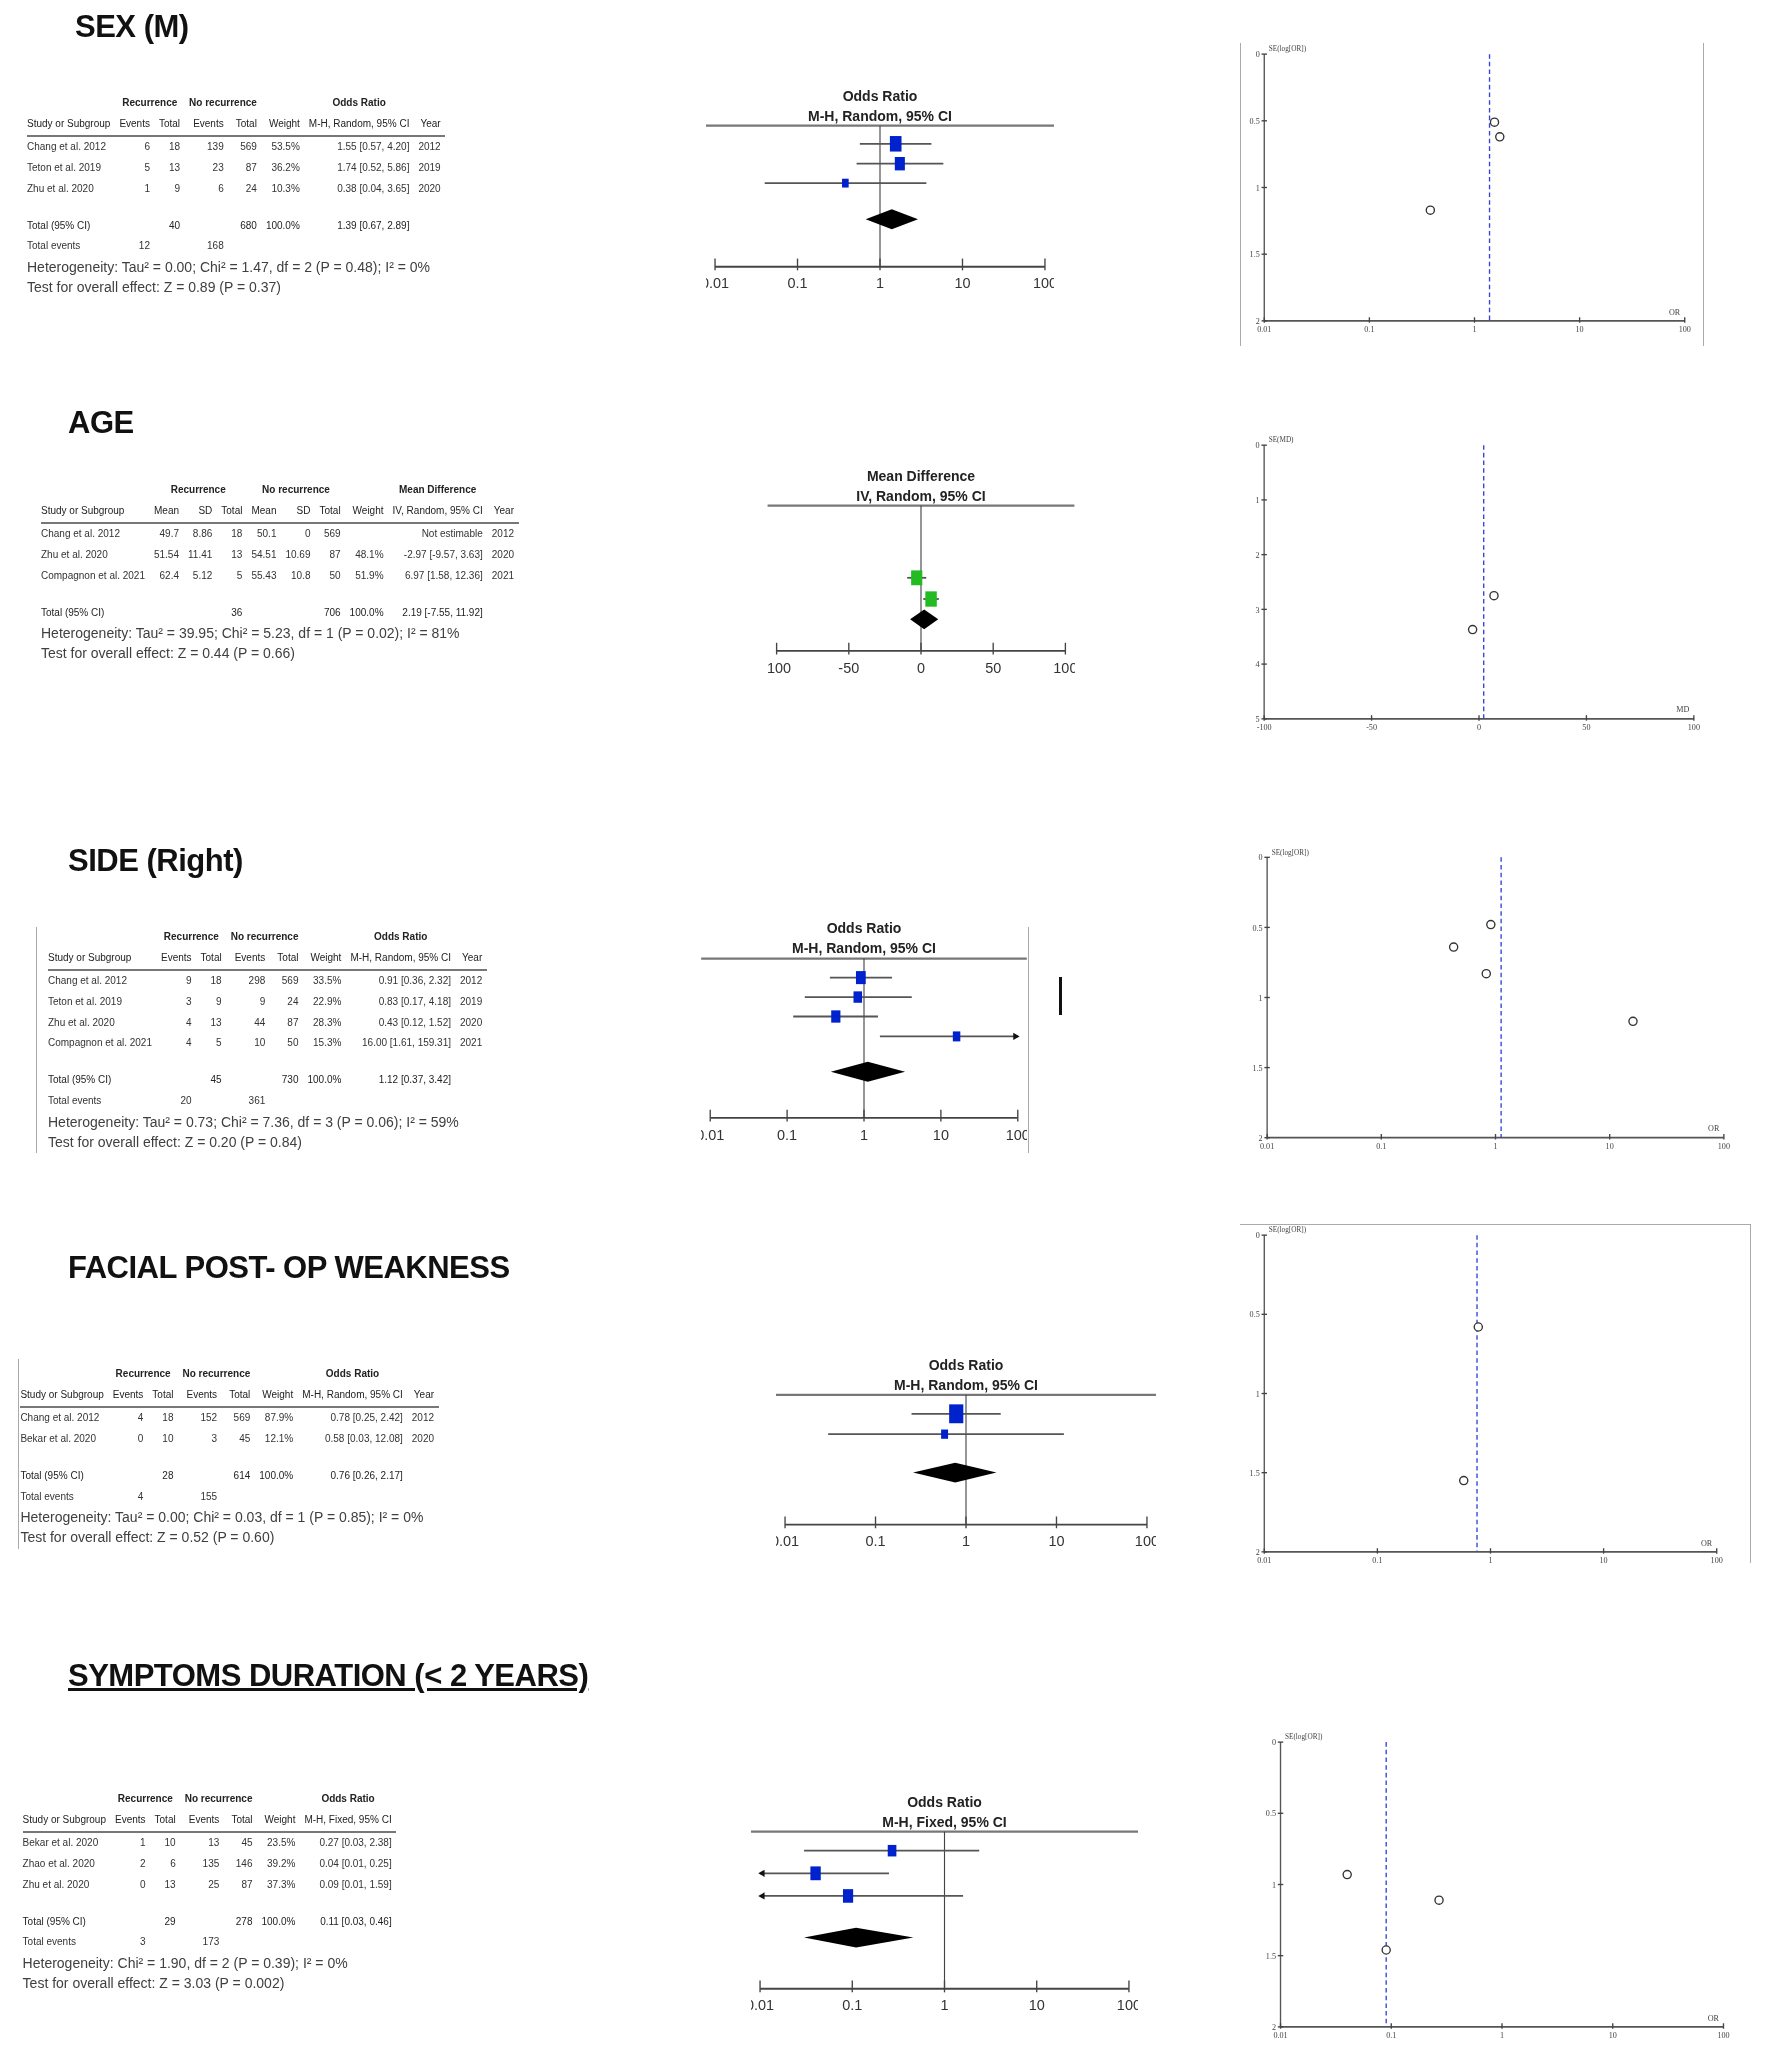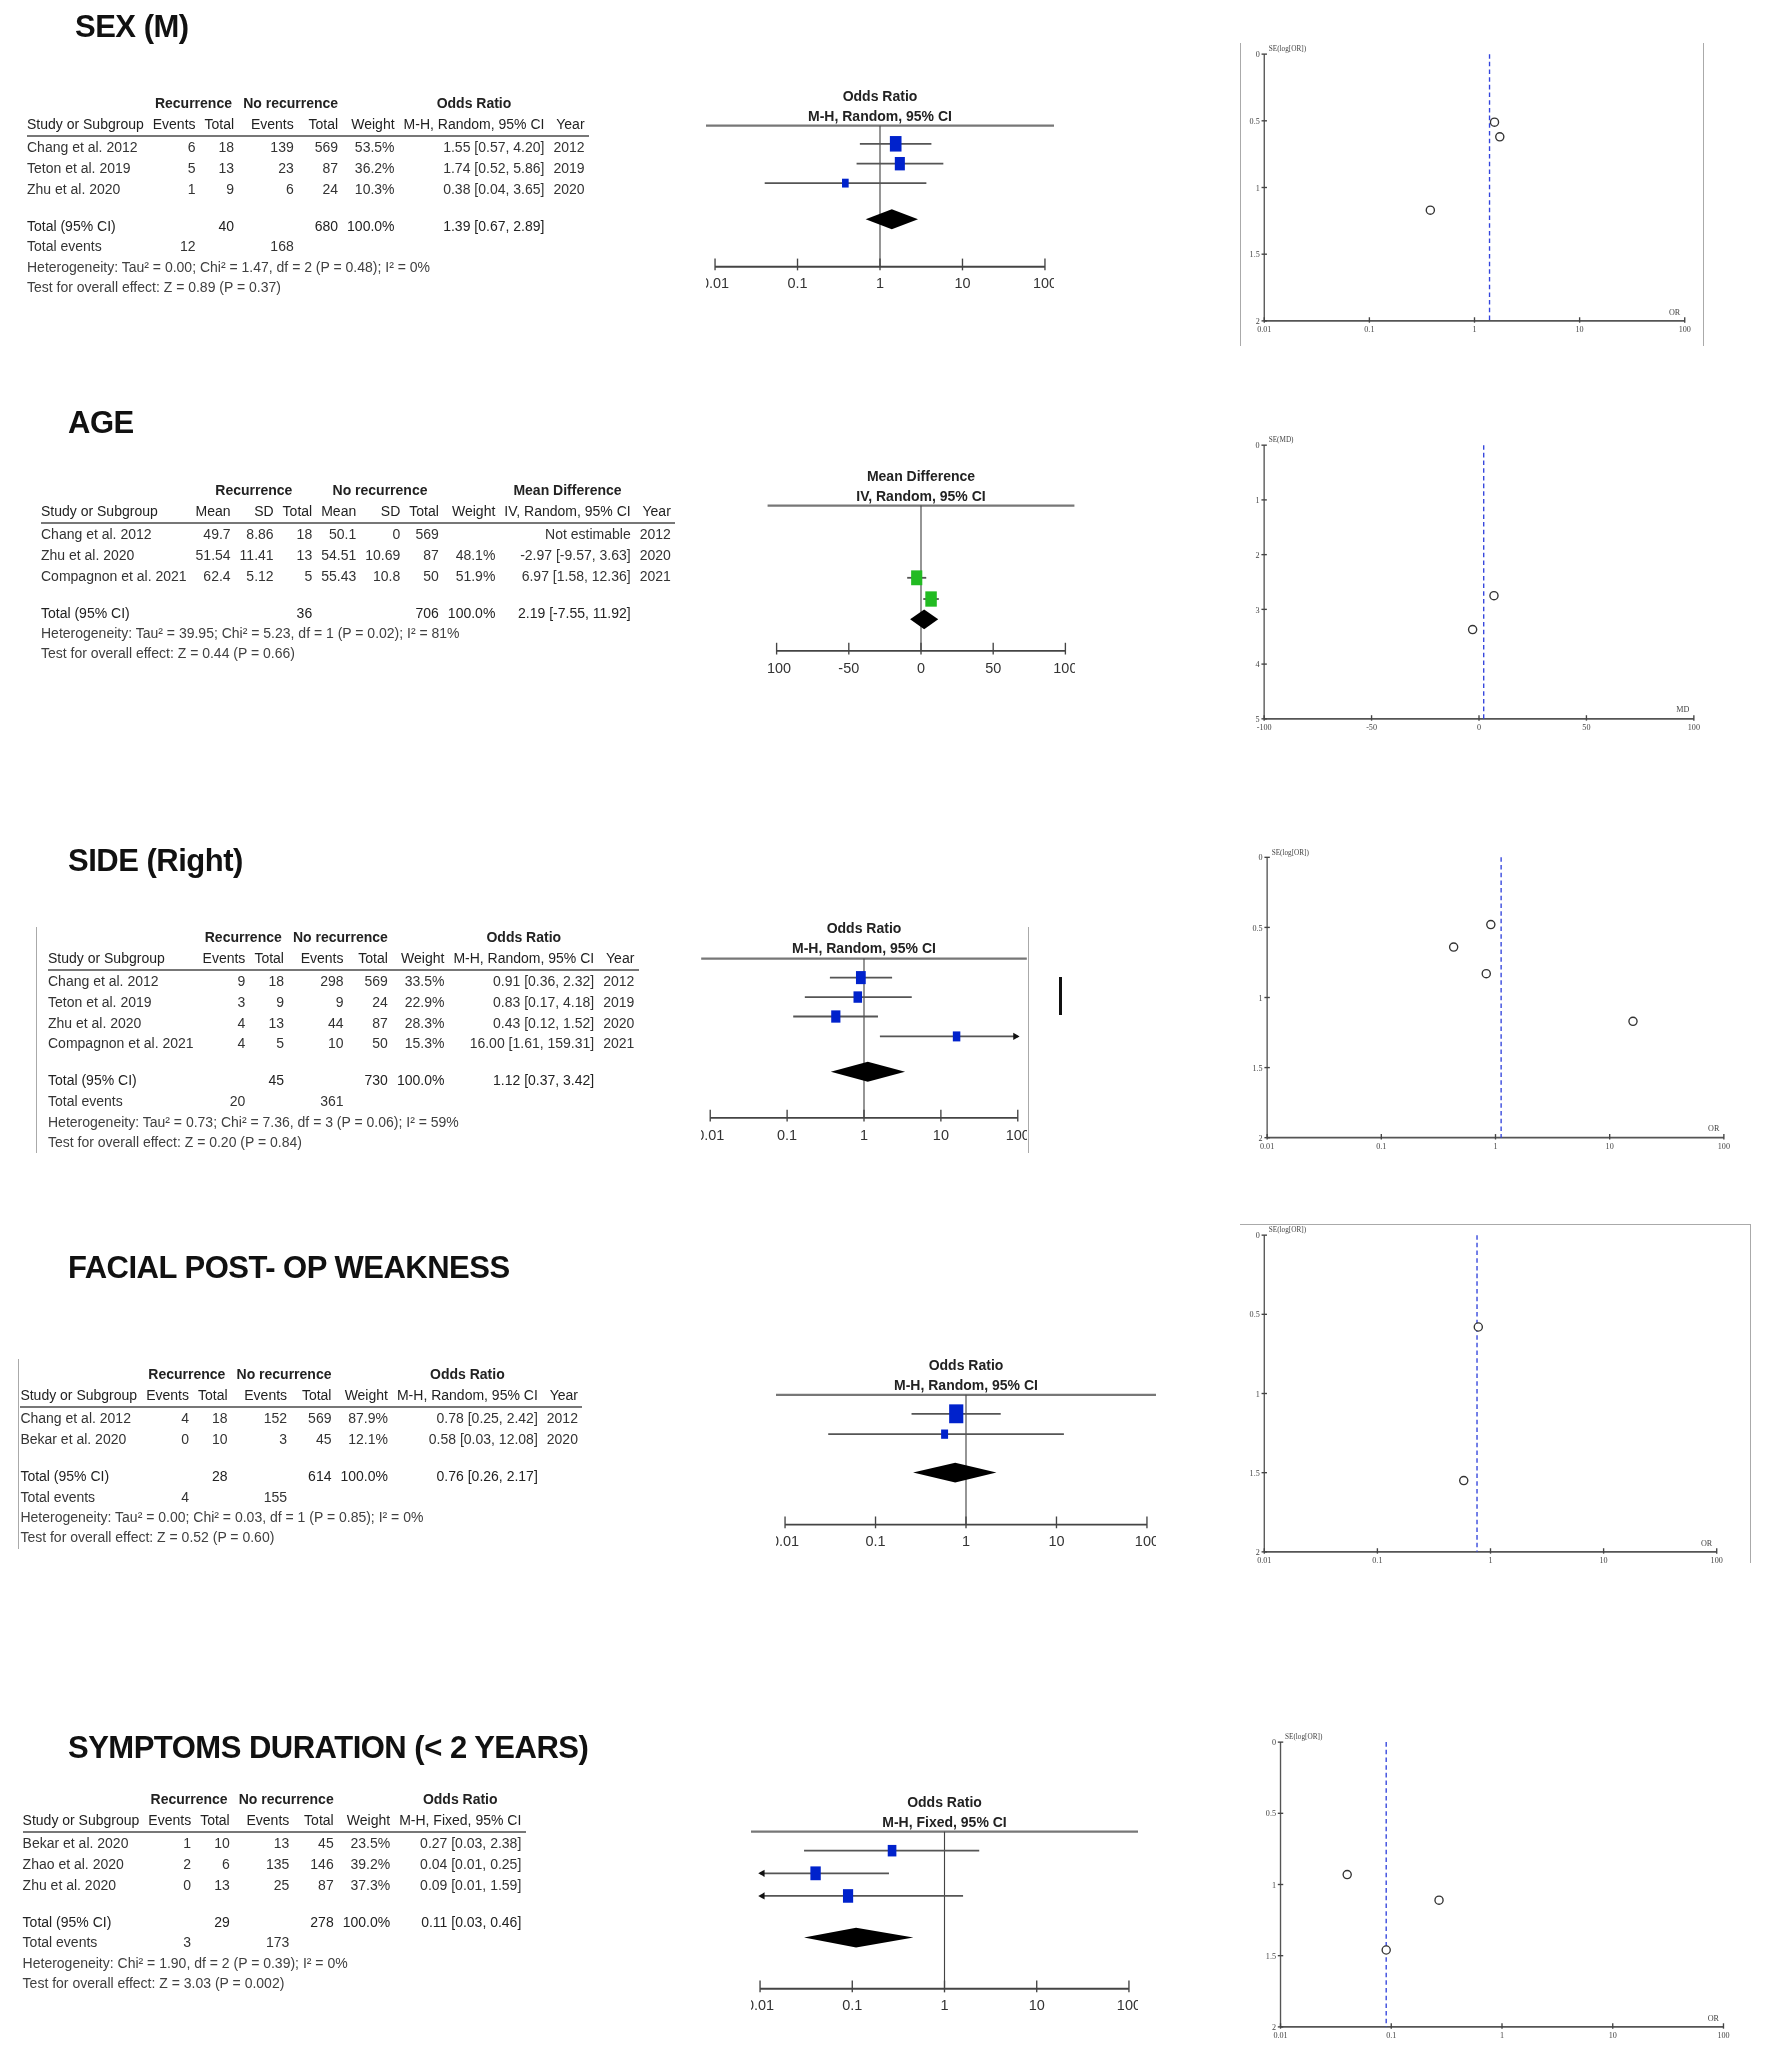--- a/index.html
+++ b/index.html
@@ -1,41 +1,41 @@
 <!DOCTYPE html>
 <html style="font-size:7.2px"><head>
 <meta charset="utf-8">
 <style>
   html, body { margin:0; padding:0; background:#ffffff; }
   body { width:1774px; height:2066px; position:relative; overflow:hidden;
          font-family:"Liberation Sans", "DejaVu Sans", sans-serif; color:#222; }
   .section-title { position:absolute; font-family:"Liberation Sans", sans-serif;
          font-weight:bold; font-size:31px; color:#111; letter-spacing:-0.5px; }
   .forest { position:absolute; }
-  .forest table { border-collapse:collapse; font-size:14px; color:#333; }
+  .forest table { border-collapse:collapse; font-size:10px; color:#333; }
   .forest td { padding:1.4px 4.5px; white-space:nowrap; text-align:right; line-height:18px; }
   .forest td.study { text-align:left; padding-left:0; }
   .forest tr.grp td { font-weight:bold; color:#222; text-align:center; }
   .forest tr.hdr td { font-weight:normal; color:#222; border-bottom:2.3px double #777;margin-left:48px; }
   .forest tr.total td { font-weight:normal; color:#222; }
   .forest tr.spacer td { height:13.6px; }
   .forest .foot { font-size:14px; color:#404040; line-height:20px; }
   .forest-svg { position:absolute; }
   .funnel { position:absolute; }
   .frame-line { position:absolute; background:#aaa; }
   .marker-bar { position:absolute; background:#111; }
 </style>
 </head>
 <body>
 
 <div class="section-title" style="left:75px;top:9px;">SEX (M)</div>
 <div class="section-title" style="left:68px;top:405px;">AGE</div>
 <div class="section-title" style="left:68px;top:843px;">SIDE (Right)</div>
 <div class="section-title" style="left:68px;top:1242px;margin-top:8px;">FACIAL POST- OP WEAKNESS</div>
-<div class="section-title" style="left:68px;top:1730px;">SYMPTOMS DURATION (&lt; 2 YEARS)</div>
+<div class="section-title" style="left:68px;top:1658px;text-decoration:underline;">SYMPTOMS DURATION (&lt; 2 YEARS)</div>
 
 <div id="forest-container">
     <div class="forest" style="left: 27px; top: 93px;">
       <table>
         <tbody>
           <tr class="grp">
             <td></td>
             <td colspan="2">Recurrence</td>
             <td colspan="2">No recurrence</td>
             <td></td>

